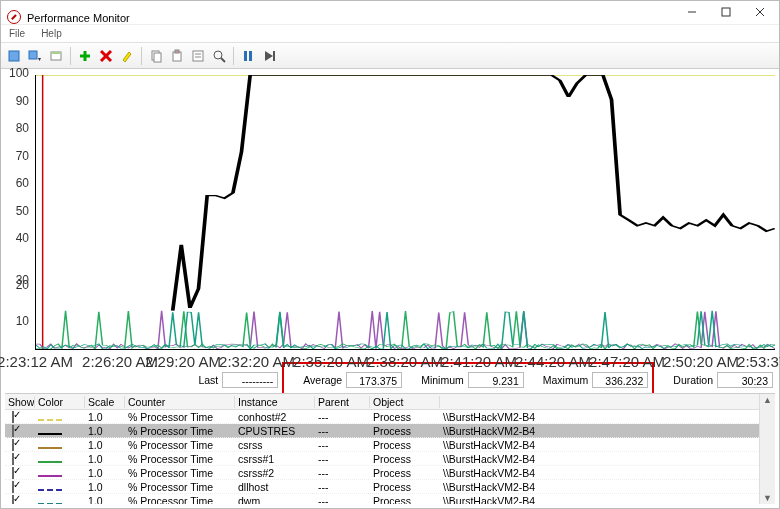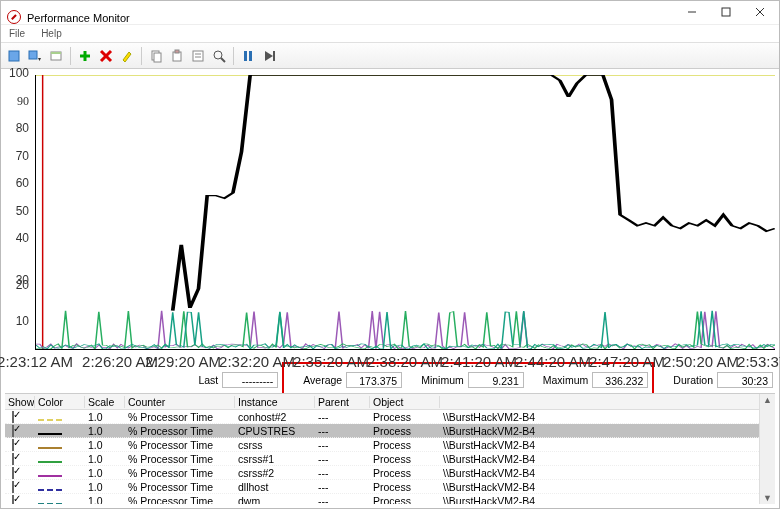--- a/index.html
+++ b/index.html
@@ -323,21 +323,21 @@
         <svg viewBox="0 0 14 14">
           <path d="M3 2 L11 7 L3 12 Z" fill="#555"></path>
           <rect x="11" y="2" width="2" height="10" fill="#555"></rect>
         </svg>
       </span>
   </div>
 
   <div class="chart-wrap">
     <div class="yaxis" id="yaxis">
         <div class="ytick" style="top: 0px;">100</div>
-        <div class="ytick" style="top: 27.5px; font-family: Liberation Serif, serif;">90</div>
+        <div class="ytick" style="top: 27.5px;">90</div>
         <div class="ytick" style="top: 55px;">80</div>
         <div class="ytick" style="top: 82.5px;">70</div>
         <div class="ytick" style="top: 110px;">60</div>
         <div class="ytick" style="top: 137.5px;">50</div>
         <div class="ytick" style="top: 165px;">40</div>
         <div class="ytick" style="top: 207px;">30</div>
         <div class="ytick" style="top: 212px;">20</div>
         <div class="ytick" style="top: 247.5px;">10</div>
       </div>
     <div class="plot">

